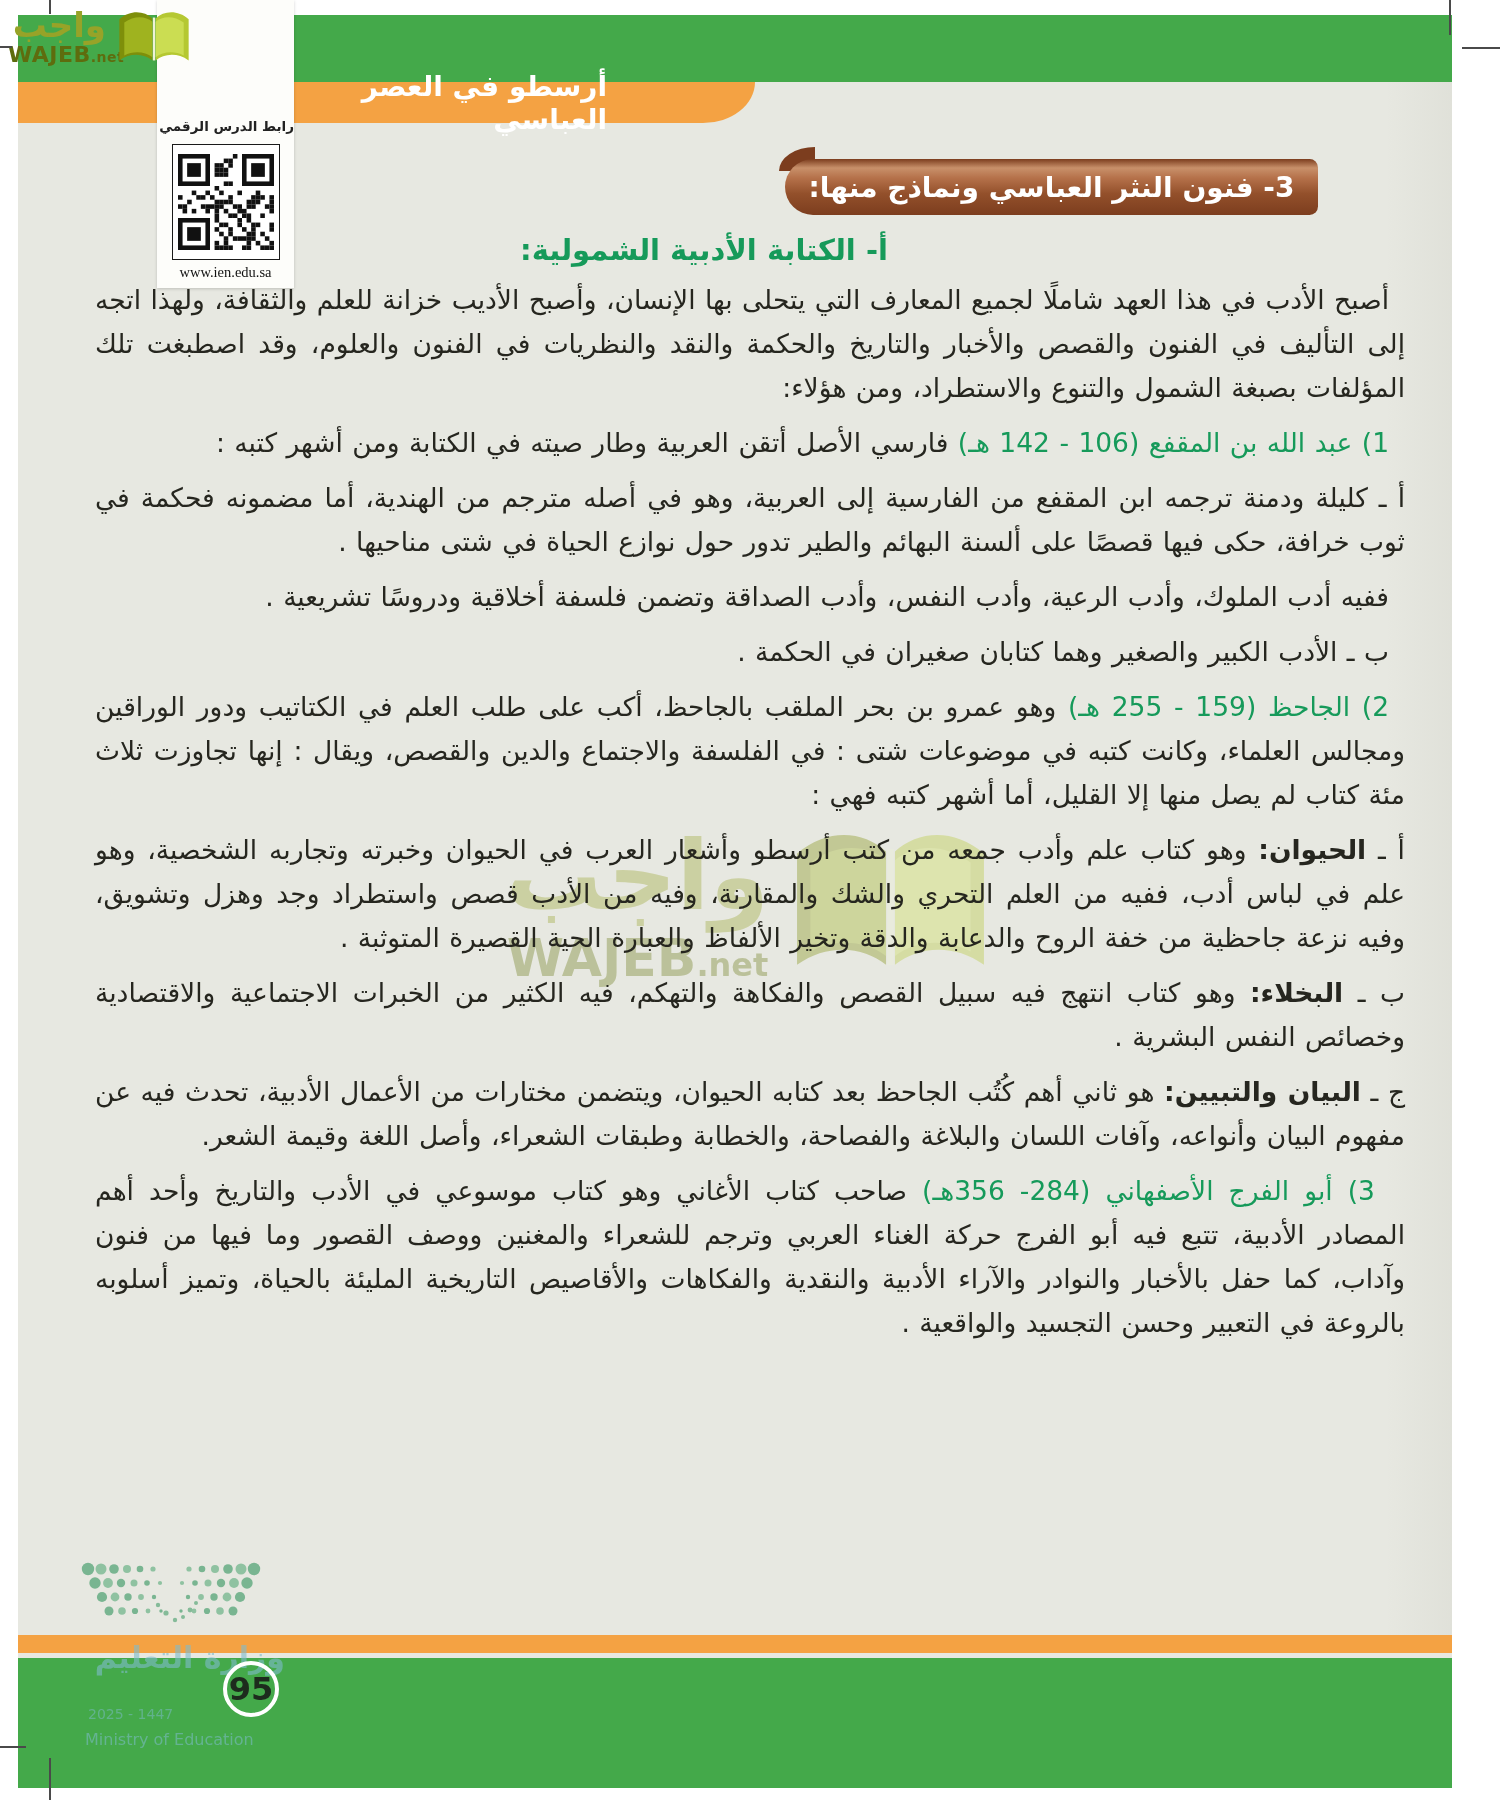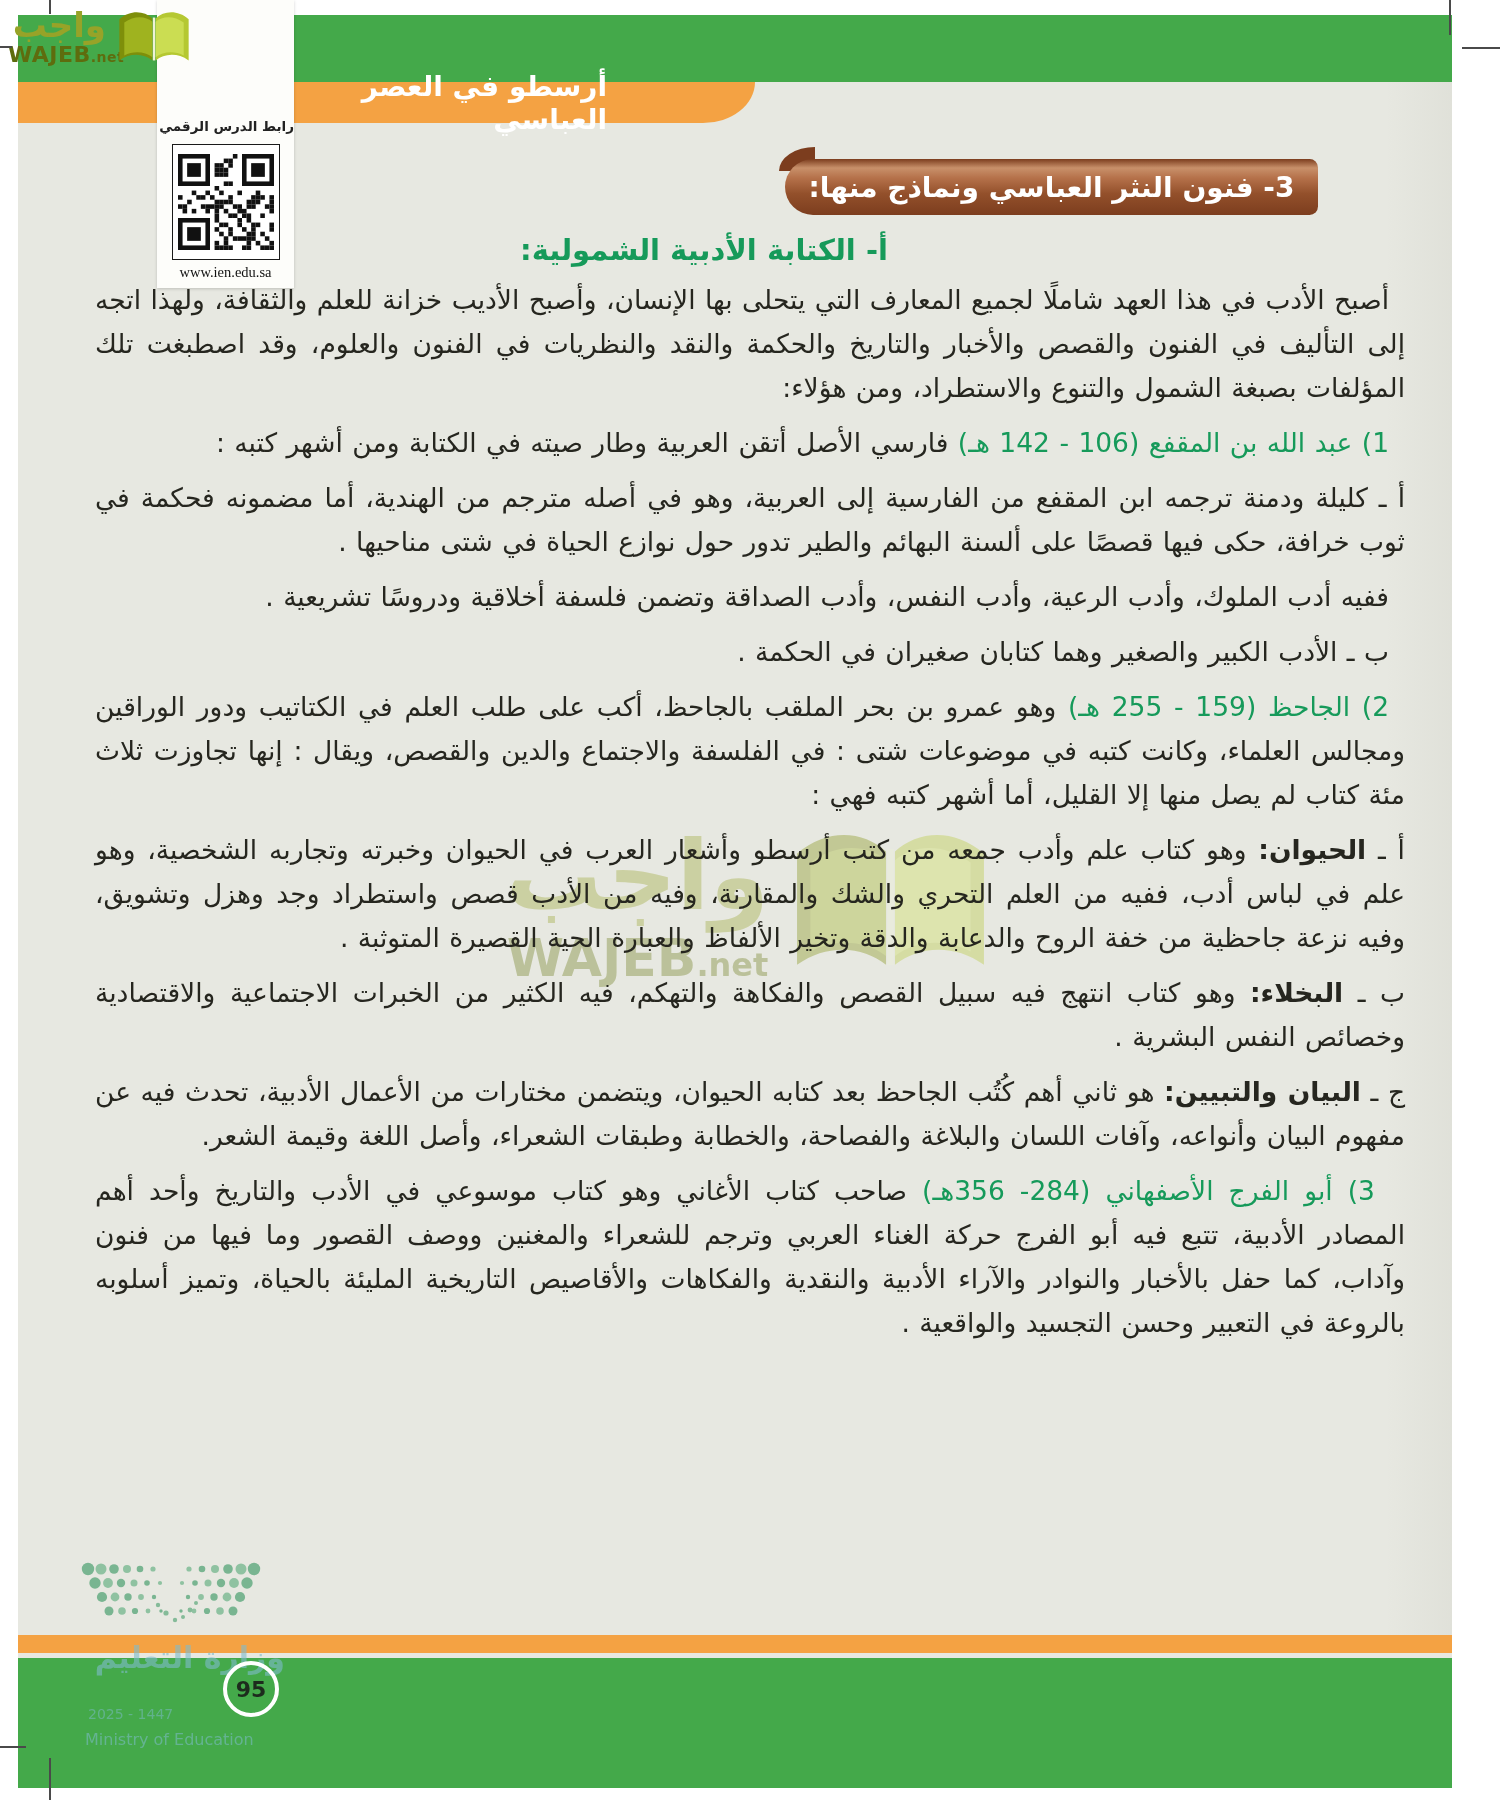--- a/index.html
+++ b/index.html
@@ -61,21 +61,21 @@
   .wm .wm-book{position:absolute;left:278px;top:8px;width:235px;height:178px;}
   
   .dots-logo{left:78px;top:1560px;width:196px;height:68px;}
   .strip-orange{left:18px;top:1635px;width:1434px;height:18px;background:var(--band_orange,#f4a243);}
   .band-footer{left:18px;top:1658px;width:1434px;height:130px;background:var(--band_green,#3fa848);}
   .moe-ar{left:85px;top:1640px;width:200px;font-size:30px;font-weight:bold;color:#7fbccd;opacity:.6;direction:rtl;text-align:right;z-index:3;}
   .moe-en{left:85px;top:1682px;width:220px;font-size:16px;color:#7fbccd;opacity:.55;z-index:3;margin-top:48px;}
   .moe-yr{left:88px;top:1706px;width:160px;font-size:14px;color:#7fbccd;opacity:.5;z-index:3;}
   .page-circle{left:223px;top:1661px;width:56px;height:56px;border:4px solid #fff;border-radius:50%;
     box-sizing:border-box;display:flex;align-items:center;justify-content:center;
-    color:#1d2b1d;font-size:22px;font-weight:bold;z-index:3;}
+    color:#1d2b1d;font-size:32px;font-weight:bold;z-index:3;}
   
   .mark{background:#4a4a4a;}
   .m1{left:49px;top:0;width:2px;height:14px;}
   .m2{left:0;top:46px;width:12px;height:2px;}
   .m3{left:1449px;top:0;width:2px;height:35px;}
   .m4{left:1462px;top:47px;width:38px;height:2px;}
   .m5{left:0;top:1746px;width:26px;height:2px;}
   .m6{left:49px;top:1758px;width:2px;height:42px;}
 </style>
 </head>

